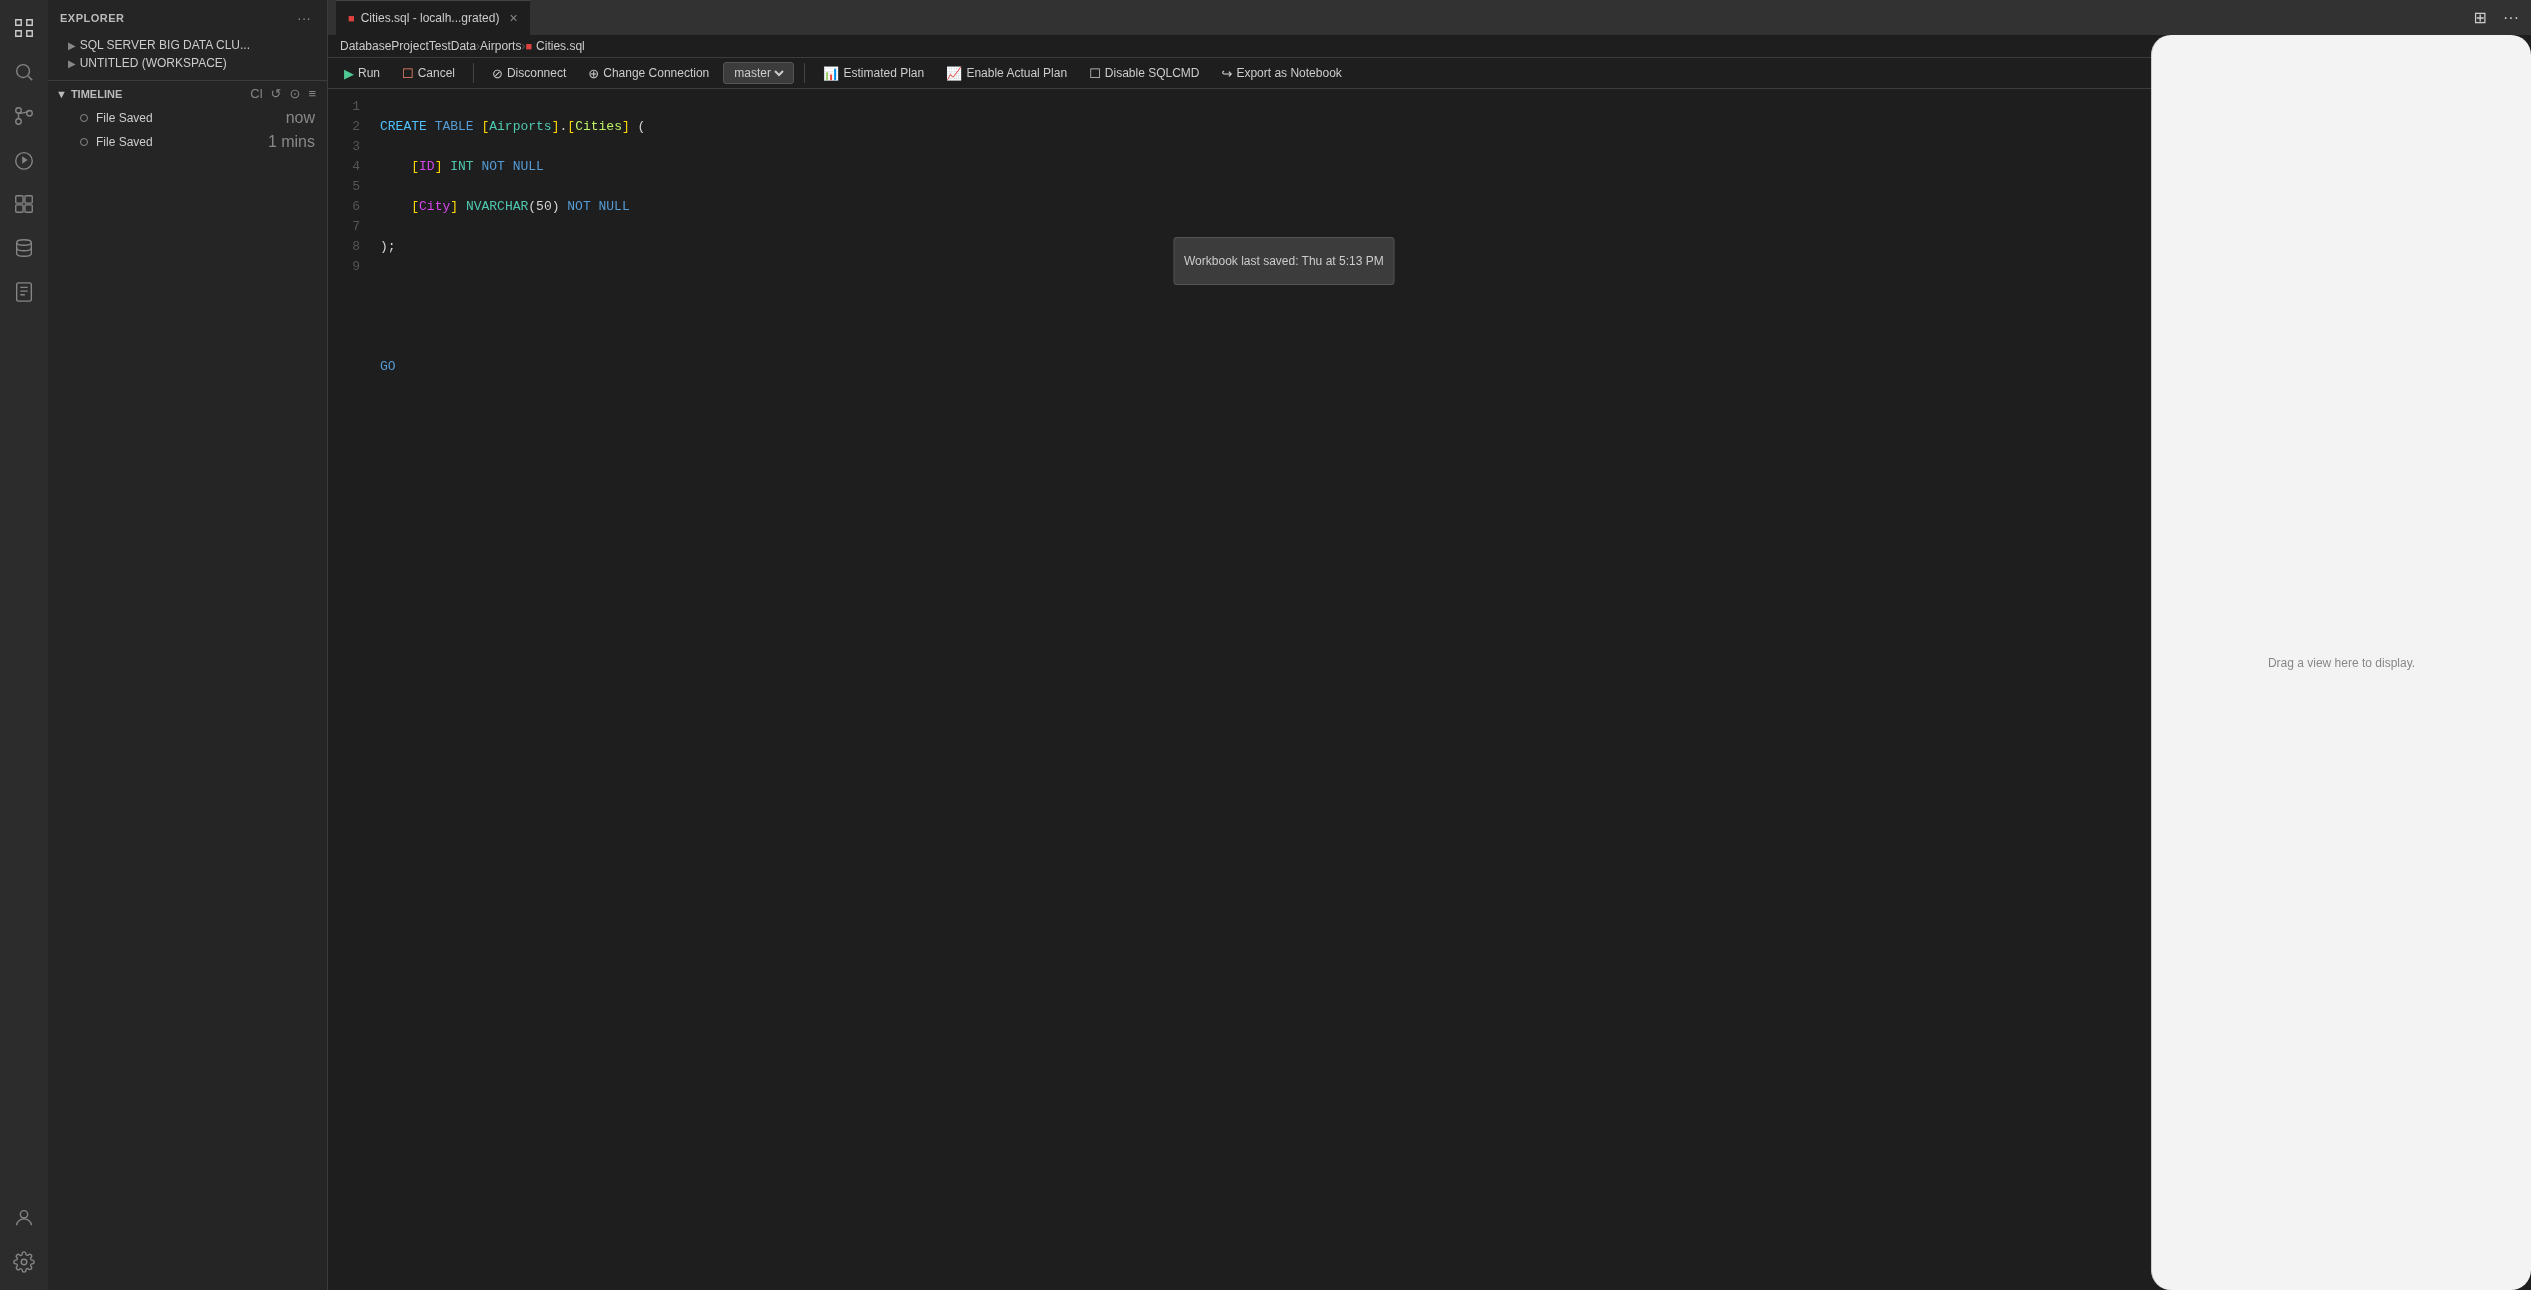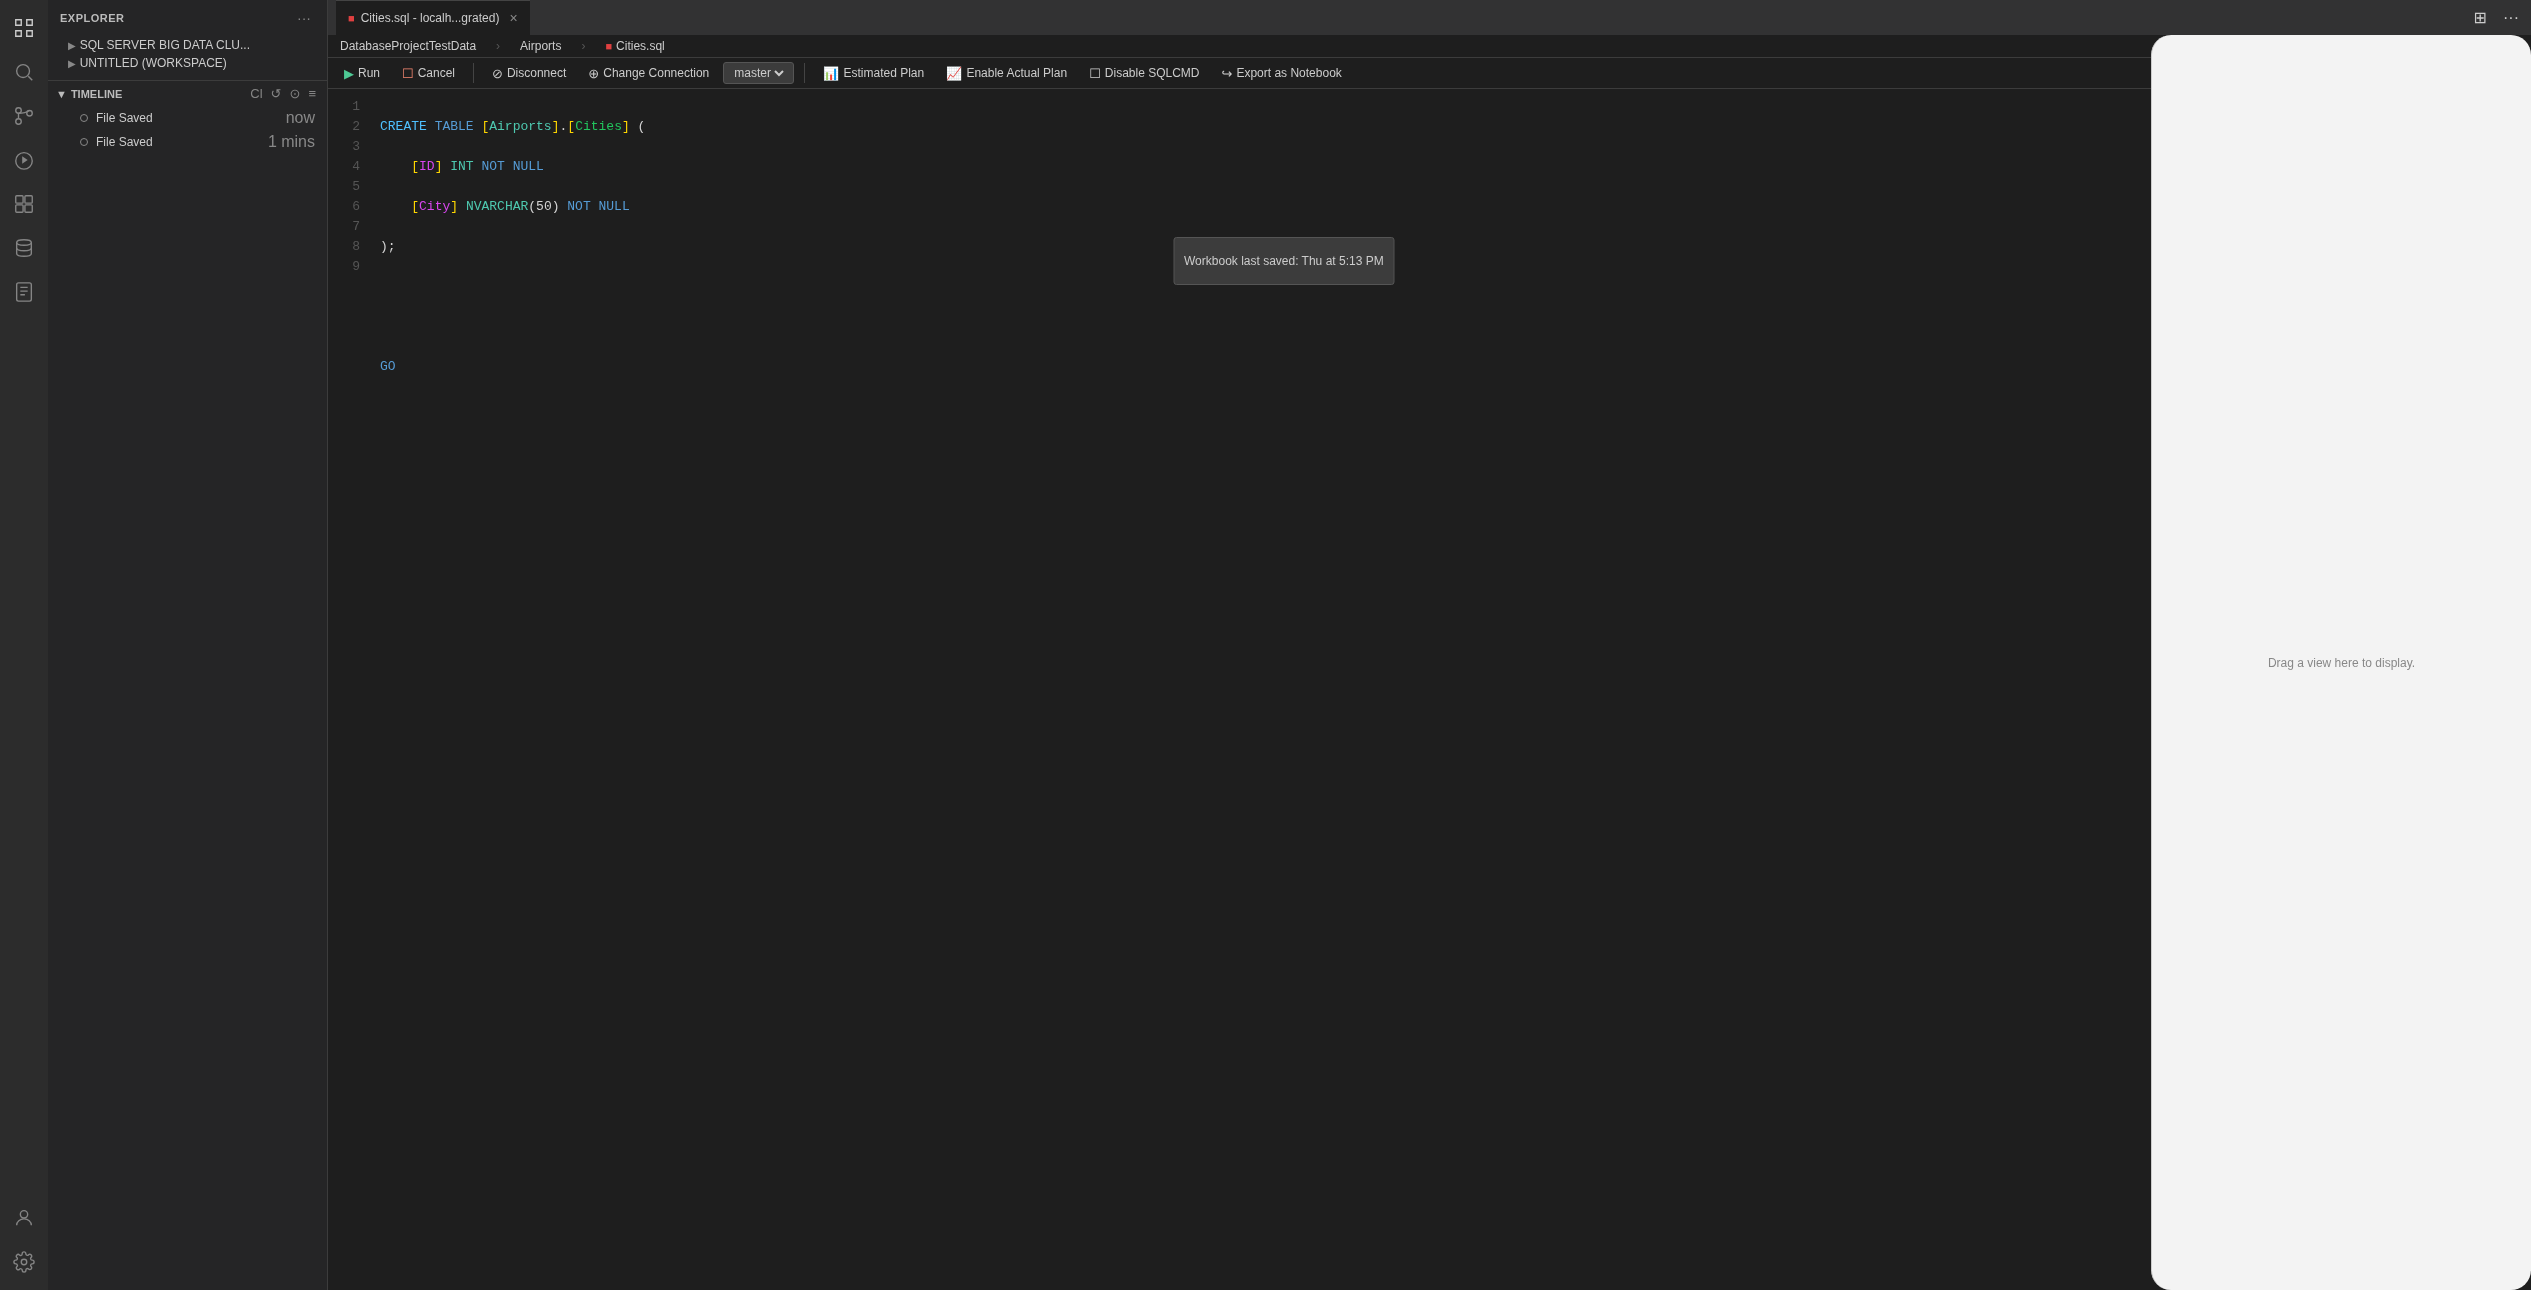--- a/index.html
+++ b/index.html
@@ -216,21 +216,21 @@
 
     
     .breadcrumb {
       display: flex;
       align-items: flex-end;
       padding: 4px 12px;
       font-size: 12px;
       color: #888;
       background: #1e1e1e;
       border-bottom: 1px solid #3c3c3c;
-      gap: 20px;
+      gap: 0;
     }
     .breadcrumb-sep {
       color: #555;
     }
     .breadcrumb-item {
       color: #cccccc;
     }
     .breadcrumb-item.file {
       display: flex;
       align-items: center;
@@ -331,21 +331,21 @@
     .code-line {
       display: block;
       height: 20px;
     }
 
     
     .kw-blue { color: #569cd6; }
     .kw-create { color: #4fc1ff; }
     .kw-white { color: #d4d4d4; }
     .kw-bracket { color: #ffd700; }
-    .kw-identifier { color: #22c55e; text-align: center; }
+    .kw-identifier { color: #bef264; text-align: center; }
     .kw-datatype { color: #4ec9b0; }
     .kw-constraint { color: #569cd6; }
     .kw-go { color: #569cd6; }
     .kw-bracket-name { color: #d946ef; }
     .kw-schema { color: #4ec9b0; }
 
     
     .workbook-tooltip {
       position: absolute;
       top: 148px;

